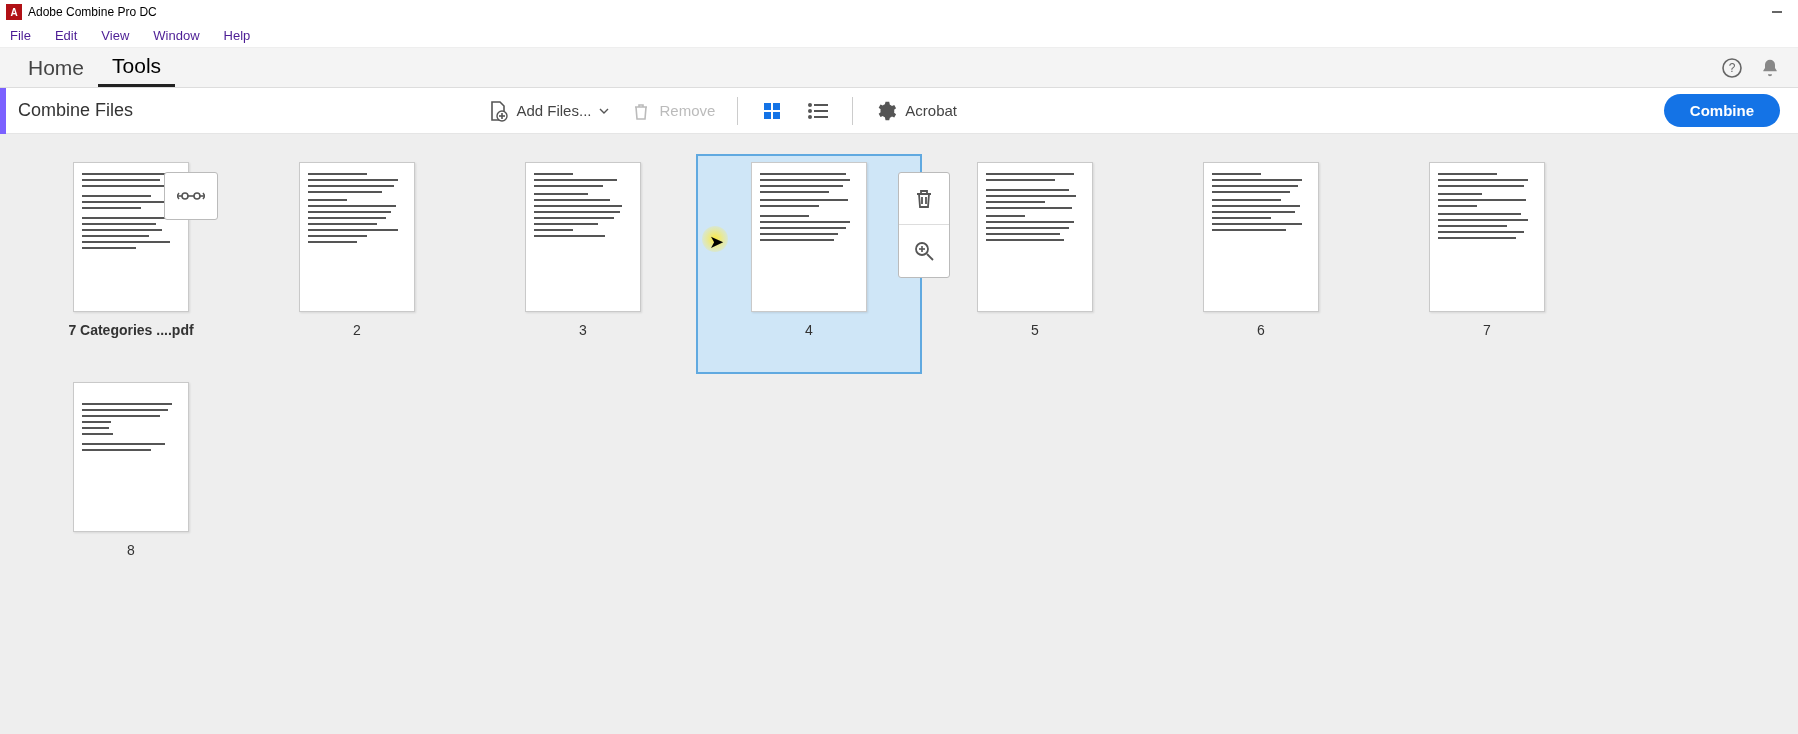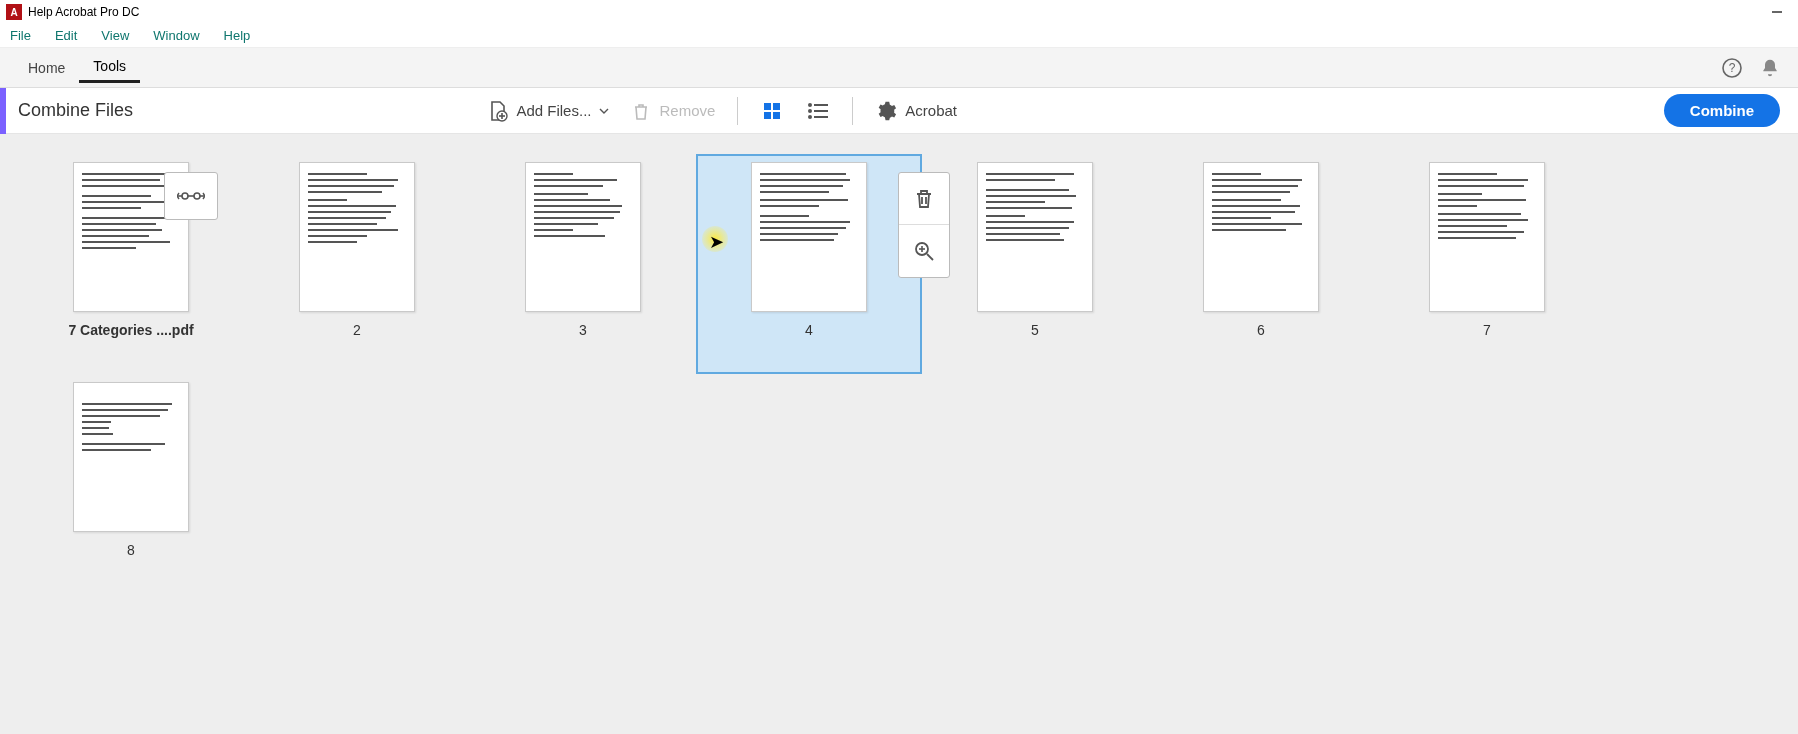--- a/index.html
+++ b/index.html
@@ -7,26 +7,26 @@
 
   
   .titlebar { height: 24px; display: flex; align-items: center; padding: 0 6px; background: #ffffff; }
   .titlebar .app-icon { width: 16px; height: 16px; background: #b11116; color: #fff; font-size: 10px; font-weight: bold; display: flex; align-items: center; justify-content: center; margin-right: 6px; }
   .titlebar .title { font-size: 12px; color: #000; }
   .titlebar .win-controls { margin-left: auto; display: flex; gap: 18px; padding-right: 8px;}
   .titlebar .win-btn { width: 14px; height: 14px; display:flex; align-items:center; justify-content:center; color:#333; font-size:14px;}
   
   
   .menubar { height: 24px; display: flex; align-items: center; padding: 0 6px; gap: 4px; background:#fff; border-bottom:1px solid #eee;}
-  .menubar .menu-item { font-size: 13px; color:#0f766e; padding: 2px 10px; }
+  .menubar .menu-item { font-size: 13px; color:#4c1d95; padding: 2px 10px; }
   .menubar .menu-item.first { padding-left:4px; }
 
   
   .apptabs { height: 40px; background: #f4f4f4; display: flex; align-items: center; padding: 0 14px; border-bottom: 1px solid #ddd; }
-  .apptabs .tab { font-size: 14px; color:#444; padding: 6px 14px; }
+  .apptabs .tab { font-size: 21px; color:#444; padding: 6px 14px; }
   .apptabs .tab.active { border-bottom: 3px solid #222; color:#000; font-weight:500;}
   .apptabs .spacer { flex:1; }
   .apptabs .icon-btn { width:28px; height:28px; display:flex; align-items:center; justify-content:center; color:#555; margin-left:10px;}
 
   
   .toolbar { height: 46px; background:#fff; display:flex; align-items:center; padding: 0 18px; border-bottom:1px solid #e5e5e5;}
   .toolbar .accent { width:6px; height:46px; background:#7b61ff; margin-left:-18px; margin-right:12px;}
   .toolbar .section-title { font-size:18px; color:#333; }
   .toolbar .center { margin-left:auto; margin-right:auto; display:flex; align-items:center; gap:22px;}
   .toolbar .btn { display:flex; align-items:center; gap:8px; font-size:15px; color:#444;}
@@ -66,21 +66,21 @@
                  pointer-events:none;}
   .cursor-arrow { position:absolute; font-size:18px; color:#000; transform:translate(7px,5px); pointer-events:none;}
   
   svg { display:block; }
 </style>
 </head>
 <body>
 
 <div class="titlebar">
   <div class="app-icon">A</div>
-  <div class="title">Help Acrobat Pro DC</div>
+  <div class="title">Adobe Combine Pro DC</div>
   <div class="win-controls">
     <div class="win-btn">
       <svg width="12" height="12">
           <line x1="1" y1="6" x2="11" y2="6" stroke="#333" stroke-width="1.5"></line>
         </svg>
     </div>
   </div>
 </div>
 
 <div class="menubar">

